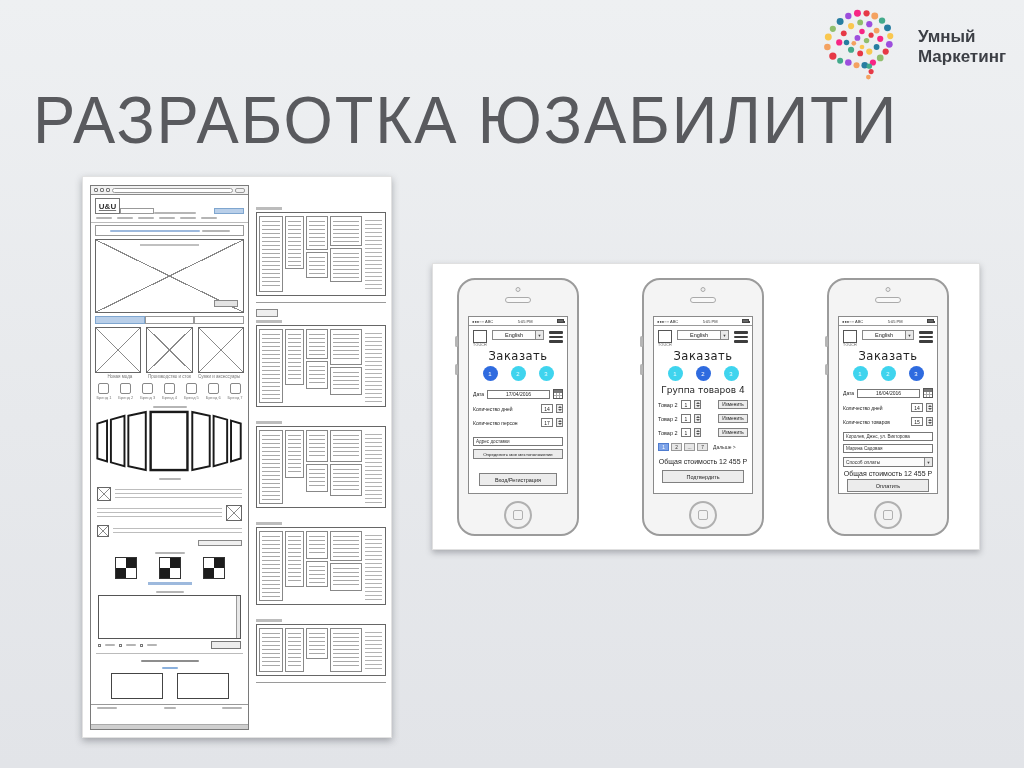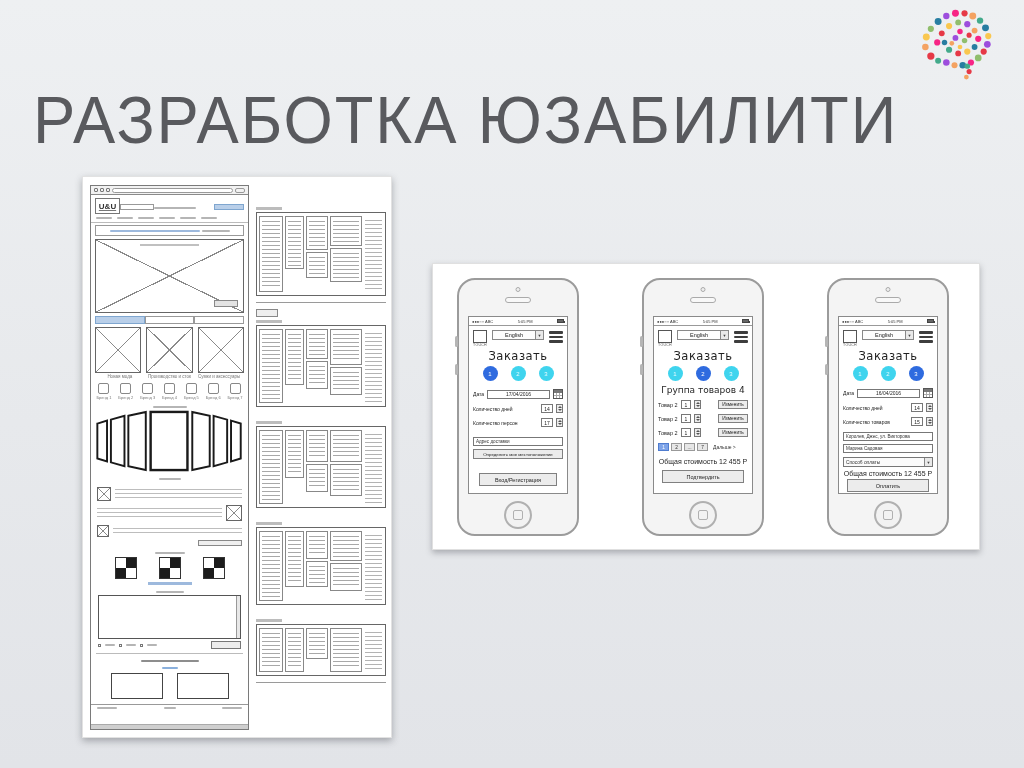--- a/index.html
+++ b/index.html
@@ -28,21 +28,21 @@
   }
   .browser {
     position:absolute; left:7px; top:8px; width:159px; height:545px;
     border:1px solid #7a7a7a; background:#fff; overflow:hidden; font-size:4.5px; color:#777;
   }
   .b-titlebar { height:9px; border-bottom:1px solid #8a8a8a; background:#f2f2f2;
     display:flex; align-items:center; gap:2px; padding:0 3px; }
   .b-ctrl { width:4px; height:4px; border:1px solid #777; border-radius:1px; }
   .b-url { flex:1; height:5px; border:1px solid #999; border-radius:3px; background:#fff; }
   .b-go { width:10px; height:5px; border:1px solid #999; border-radius:2px; }
-  .b-header { display:flex; align-items:center; gap:0; padding:3px 4px 1px;text-decoration:underline; }
+  .b-header { display:flex; align-items:flex-end; gap:0; padding:3px 4px 1px;text-decoration:underline; }
   .b-logo { width:25px; height:16px; border:1px solid #777; display:flex; align-items:center;
     justify-content:center; font-weight:bold; font-size:8px; color:#333; }
   .tline { background:#b5b5b5; height:2px; border-radius:1px; }
   .b-search { width:34px; height:6px; border:1px solid #999; margin-top:2px; }
   .b-chip { width:30px; height:6px; background:#b9cfe9; border:1px solid #7fa6cf; margin-top:2px; }
   .b-nav { display:flex; gap:5px; padding:2px 5px 3px; border-bottom:1px solid #bbb; }
   .b-nav .tline { width:16px; }
   .banner { margin:2px 4px 0; height:11px; border:1px solid #999;
     display:flex; align-items:center; justify-content:center; gap:2px; }
   .banner .tline { width:90px; height:2px; background:#9db9dd; }
@@ -228,20 +228,24 @@
         <circle cx="55" cy="38" r="3" fill="#90be6d"></circle>
       <circle cx="50" cy="28" r="3" fill="#f72585"></circle>
         <circle cx="60" cy="32" r="2.8" fill="#e63946"></circle>
       <circle cx="41" cy="41" r="2.6" fill="#f4a261"></circle>
         <circle cx="50" cy="45" r="2.6" fill="#f9c74f"></circle>
       <circle cx="58" cy="66" r="3" fill="#43aa8b"></circle>
         <circle cx="60" cy="72" r="2.8" fill="#e63946"></circle>
       <circle cx="57" cy="78" r="2.6" fill="#f4a261"></circle>
     </g>
   </svg>
+  <div class="brand-name">
+    <div>Умный</div>
+    <div>Маркетинг</div>
+  </div>
 </div>
 
 <div class="sheet">
 
   <div class="browser">
     <div class="b-titlebar">
       <span class="b-ctrl"></span>
       <span class="b-ctrl"></span>
       <span class="b-ctrl"></span>
       <span class="b-url"></span>

